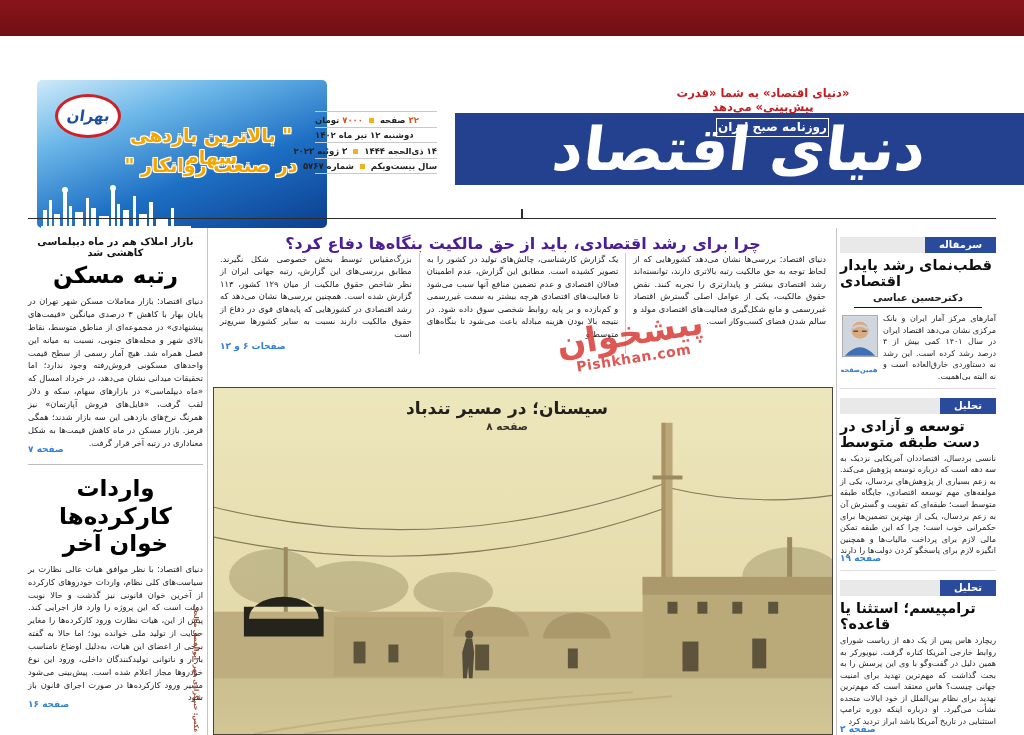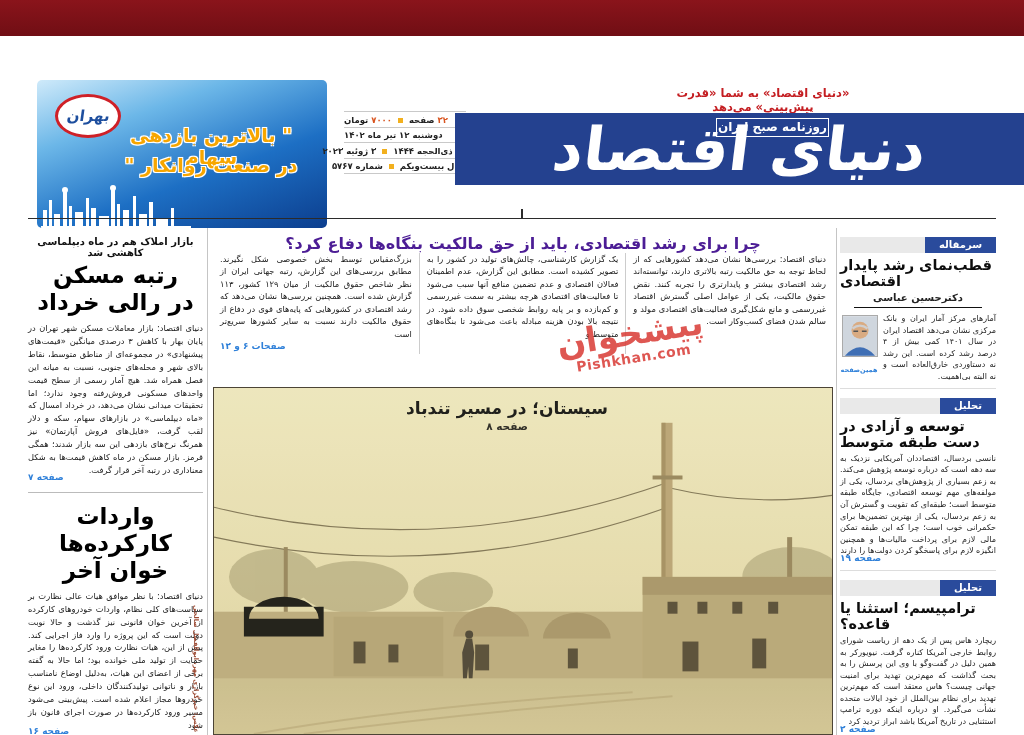--- a/index.html
+++ b/index.html
@@ -24,21 +24,21 @@
 
   
   .mast-band { left:455px; top:113px; width:569px; height:72px; background:#24418f; }
   .mast-title { position:absolute; left:0; top:-16px; width:100%; text-align:center; color:#fff;
         font-weight:900; font-size:60px; line-height:104px; transform:skewX(-7deg); white-space:nowrap; }
   .slogan { left:648px; top:86px; width:230px; text-align:center; color:#c41e22; font-weight:bold; font-size:11.5px; }
   .subbox { left:716px; top:118px; border:1.5px solid #fff; color:#fff; font-weight:bold;
         font-size:12px; padding:1px 1px 2px; background:transparent; z-index:3; }
 
   
-  .info { left:344px; top:111px; width:122px; }
+  .info { left:315px; top:111px; width:122px; }
   .info-row { border-bottom:1px solid #c9c9c9; padding:2.5px 0 2px; text-align:left; direction:rtl;
         font-size:8.5px; font-weight:bold; color:#222; white-space:nowrap; }
   .info-row:first-child { border-top:1px solid #c9c9c9; }
   .sep { display:inline-block; width:5px; height:5px; background:#f2b01e; margin:0 3px; vertical-align:middle; }
   .rnum { color:#d9531e; }
 
   .hrule { left:28px; top:218px; width:968px; border-top:1.5px solid #2b2b2b; }
   .tick { left:521px; top:209px; width:2px; height:10px; background:#2b2b2b; }
   .vline { top:228px; height:507px; width:1px; background:#c5c5c5; }
 
@@ -159,21 +159,20 @@
 <div class="abs tick"></div>
 <div class="abs vline" style="left:207px;"></div>
 <div class="abs vline" style="left:836px;"></div>
 
 <div class="abs main">
 
   <div class="col-left">
     <div class="kicker-sm">بازار املاک هم در ماه دیپلماسی کاهشی شد</div>
     <div class="art-title">
       <div>رتبه مسکن</div>
-      <div>در رالی خرداد</div>
     </div>
     <p class="body-sm">دنیای اقتصاد: بازار معاملات مسکن شهر تهران در پایان بهار با کاهش ۳ درصدی میانگین «قیمت‌های پیشنهادی» در مجموعه‌ای از مناطق متوسط، نقاط بالای شهر و محله‌های جنوبی، نسبت به میانه این فصل همراه شد. هیچ آمار رسمی از سطح قیمت واحدهای مسکونی فروش‌رفته وجود ندارد؛ اما تحقیقات میدانی نشان می‌دهد، در خرداد امسال که «ماه دیپلماسی» در بازارهای سهام، سکه و دلار لقب گرفت، «فایل‌های فروش آپارتمان» نیز همرنگ نرخ‌های بازدهی این سه بازار شدند؛ همگی قرمز. بازار مسکن در ماه کاهش قیمت‌ها به شکل معناداری در رتبه آخر قرار گرفت.</p>
     <div class="prefrow"><span class="pref">صفحه ۷</span></div>
     <div class="lc-rule"></div>
 
     <div class="art-title" style="margin-top:10px;">
       <div>واردات کارکرده‌ها</div>
       <div>خوان آخر</div>
     </div>
     <p class="body-sm">دنیای اقتصاد: با نظر موافق هیات عالی نظارت بر سیاست‌های کلی نظام، واردات خودروهای کارکرده از آخرین خوان قانونی نیز گذشت و حالا نوبت دولت است که این پروژه را وارد فاز اجرایی کند. پیش از این، هیات نظارت ورود کارکرده‌ها را مغایر حمایت از تولید ملی خوانده بود؛ اما حالا به گفته برخی از اعضای این هیات، به‌دلیل اوضاع نامناسب بازار و ناتوانی تولیدکنندگان داخلی، ورود این نوع خودروها مجاز اعلام شده است. پیش‌بینی می‌شود مسیر ورود کارکرده‌ها در صورت اجرای قانون باز شود</p>

